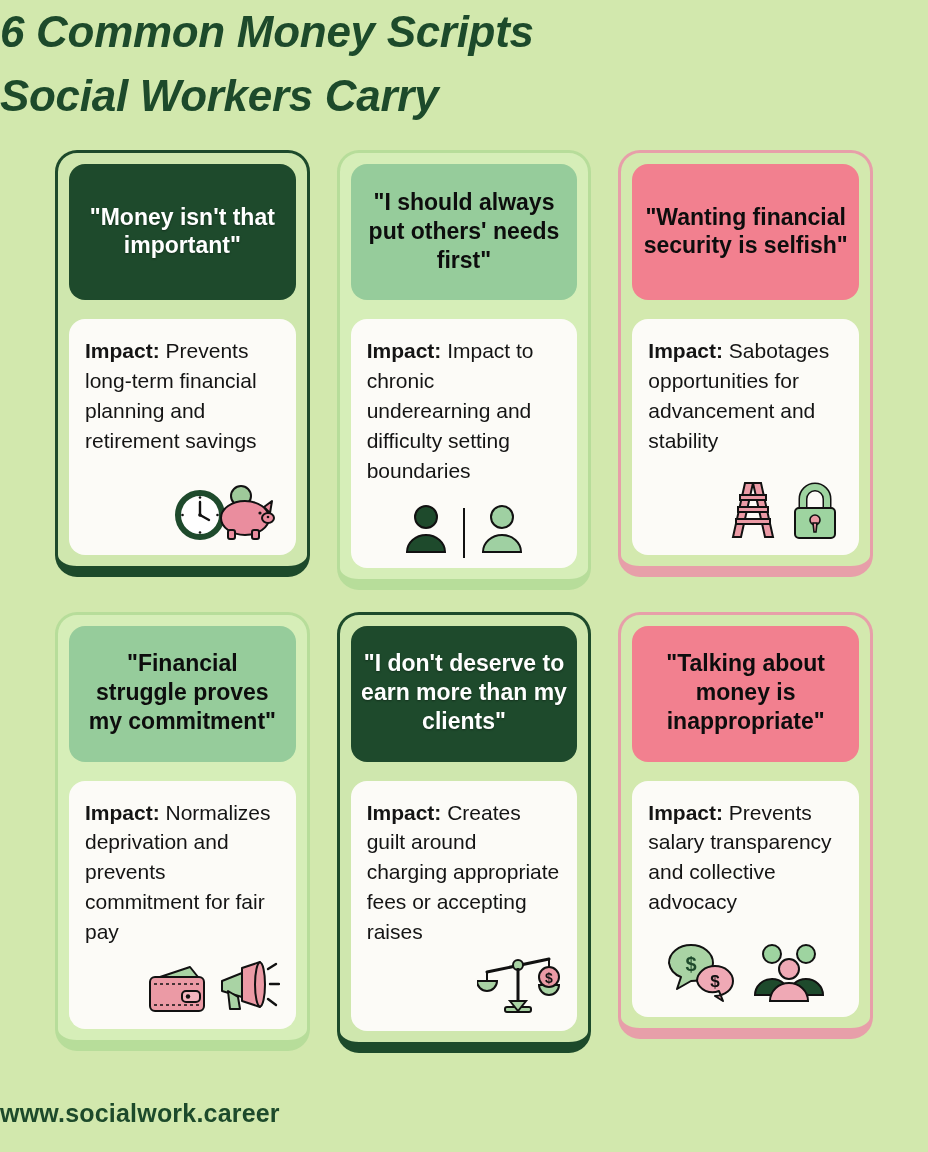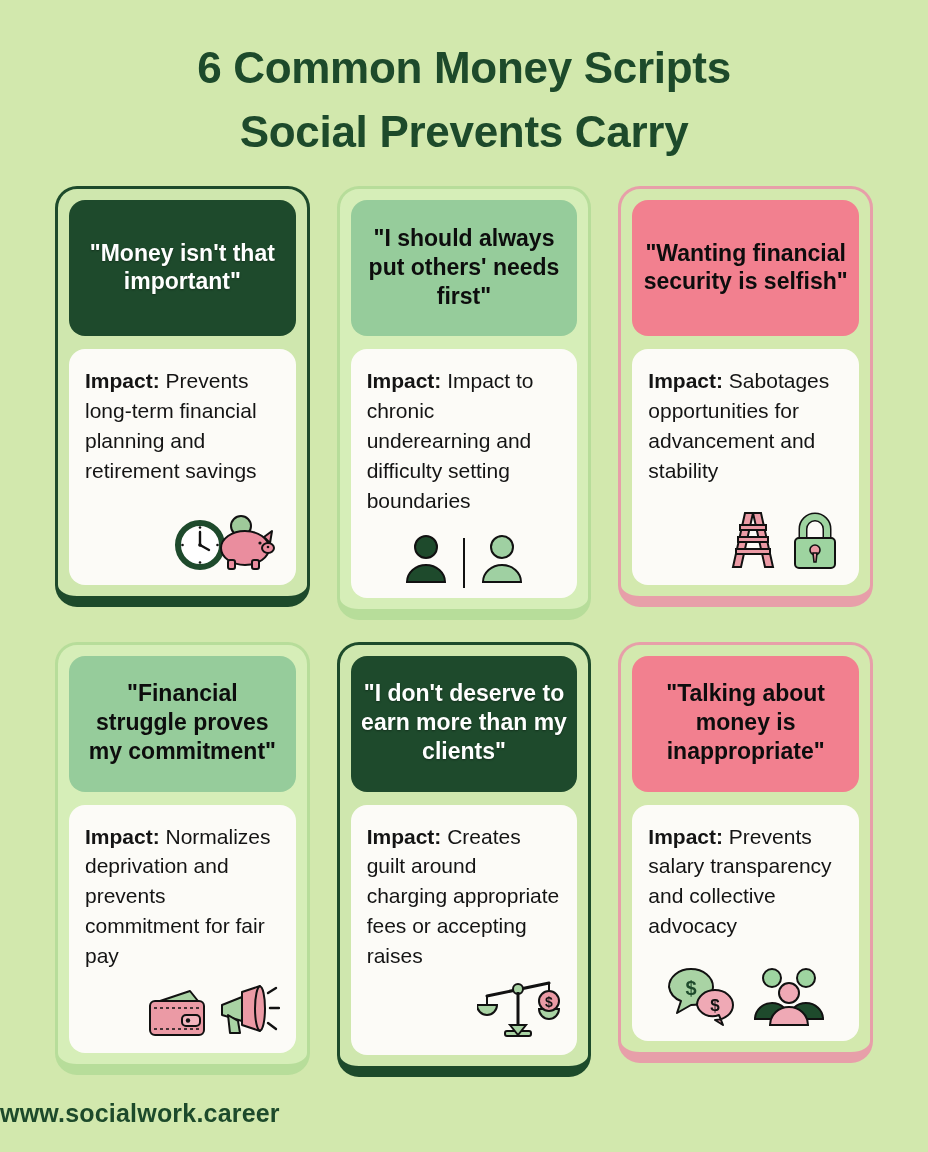--- a/index.html
+++ b/index.html
@@ -8,22 +8,22 @@
     width: 928px;
     height: 1152px;
     background: #d2e8ad;
     font-family: "Liberation Sans", sans-serif;
     overflow: hidden;
     position: relative;
   }
 
   
   .title-block {
-    padding-top: 36px;
-    text-align: center;
+    text-align: left;
+    font-style: italic;
   }
   .title-line {
     font-size: 44px;
     font-weight: 700;
     color: #1d4a2b;
     letter-spacing: -0.3px;
     line-height: 1.46;
   }
 
   
@@ -82,21 +82,21 @@
     background: #96cc9b;
     color: #0d0d0d;
   }
   .theme-pink .card-head {
     background: #f2808f;
     color: #0d0d0d;
   }
 
   
   .card-body {
-    margin-top: 13px;
+    margin-top: 19px;
     background: #fcfbf7;
     border-radius: 16px;
     padding: 17px 16px 10px;
     flex: 1;
     display: flex;
     flex-direction: column;
     position: relative;
     min-height: 236px;
   }
   .impact-text {
@@ -128,21 +128,21 @@
     font-weight: 700;
     color: #1d4a2b;
     letter-spacing: .2px;
   }
 </style>
 </head>
 <body>
 
 <div class="title-block">
   <div class="title-line">6 Common Money Scripts</div>
-  <div class="title-line">Social Prevents Carry</div>
+  <div class="title-line">Social Workers Carry</div>
 </div>
 
 <div class="grid">
 
   <div class="card theme-dark">
     <div class="card-head">"Money isn't that important"</div>
     <div class="card-body">
       <div class="impact-text"><span class="impact-label">Impact:</span><span> Prevents long-term financial planning and retirement savings</span></div>
       <div class="icon-row">
         <span>

